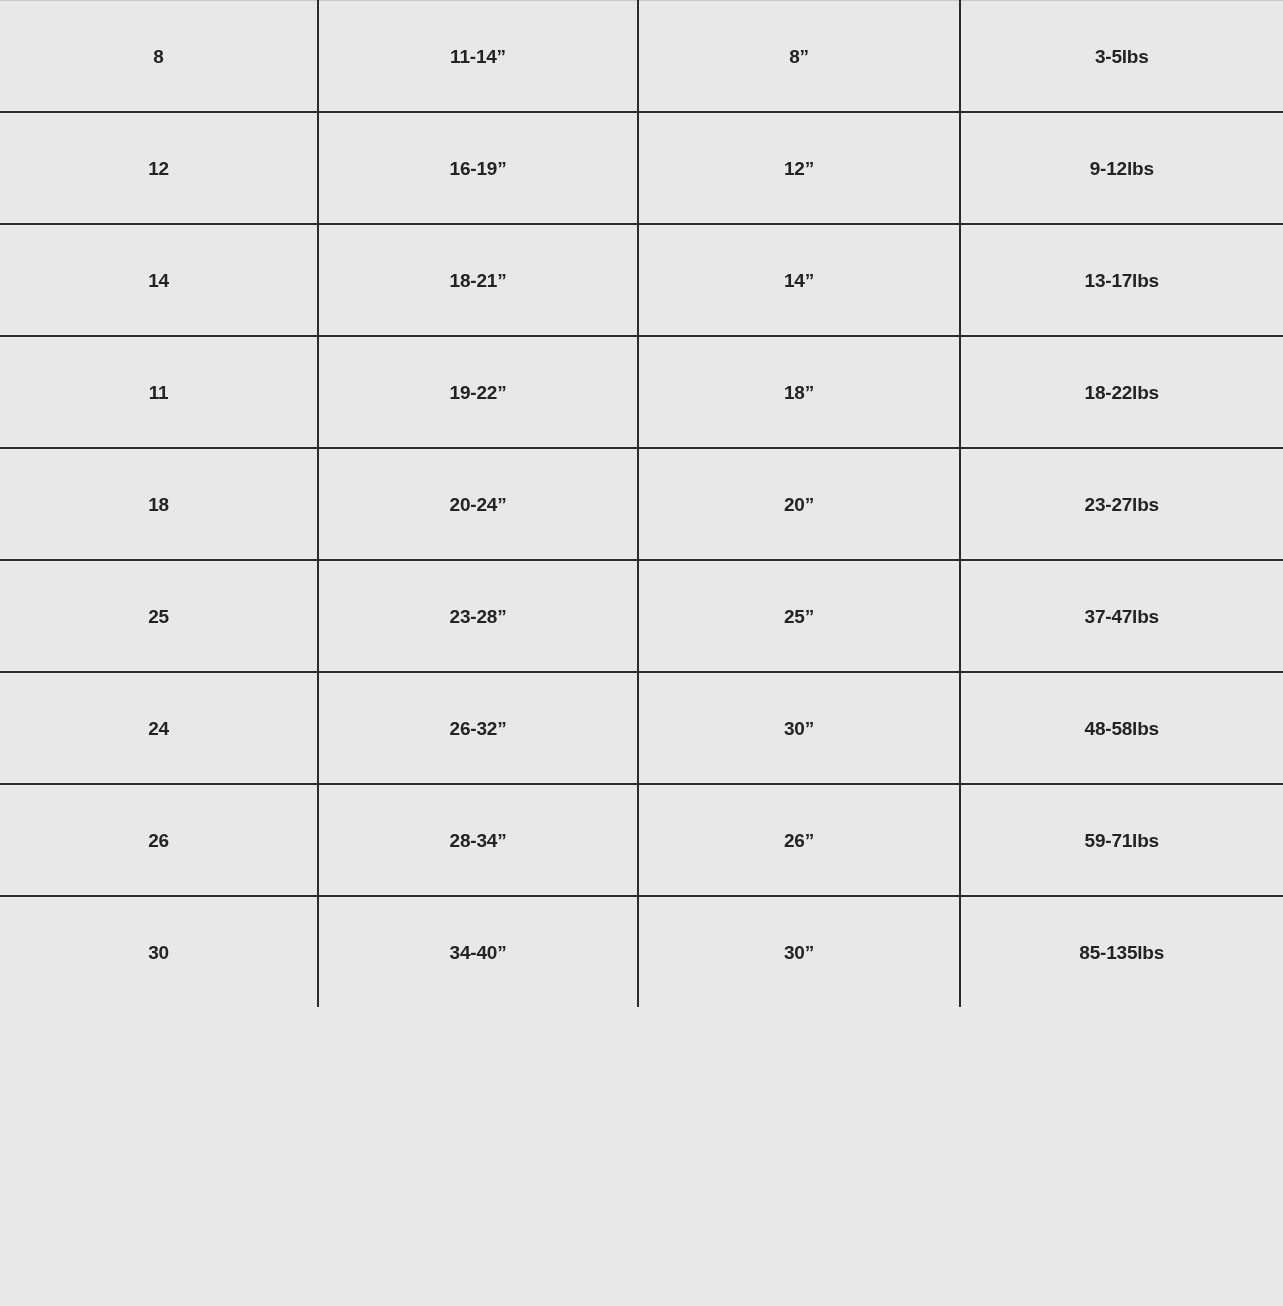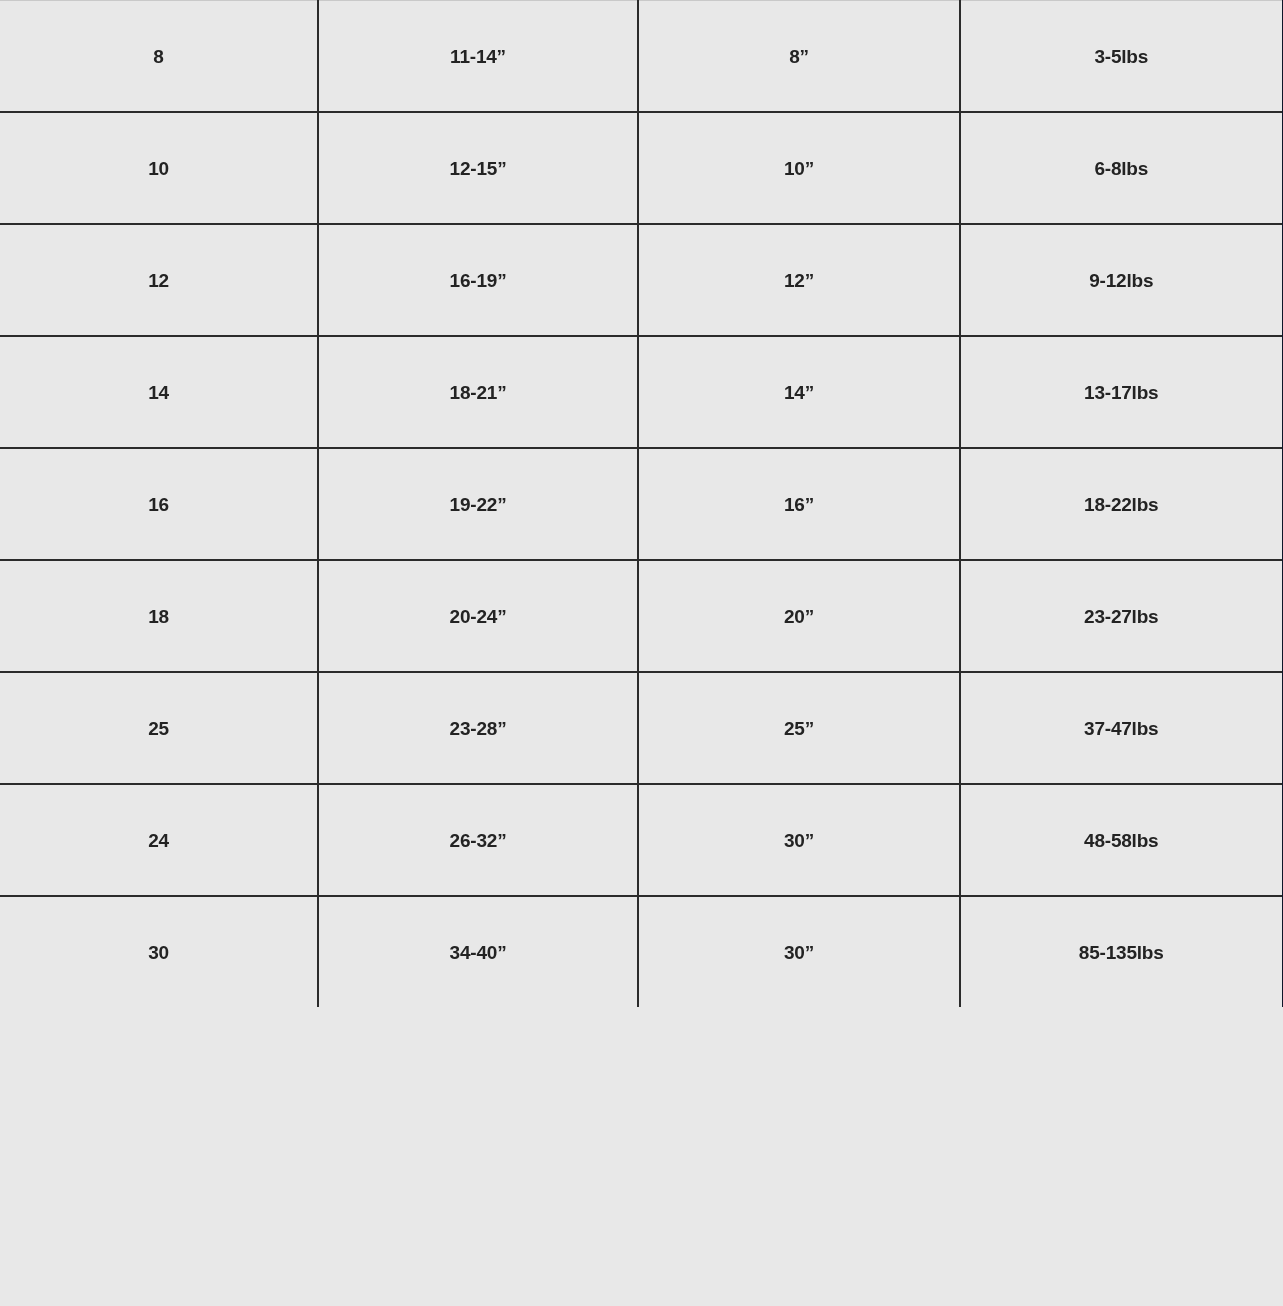--- a/index.html
+++ b/index.html
@@ -46,21 +46,21 @@
     padding: 0;
   }
 
   
   #size-chart-table td.col-0 {
     border-left: none;
   }
 
   
   #size-chart-table td.col-3 {
-    border-right: 3px solid #0f172a;
+    border-right: 1px solid #0f172a;
   }
 
   
   #size-chart-table tr.row-last td {
     border-bottom: none;
   }
 
   .cell-text {
     display: block;
     line-height: 1;
@@ -84,34 +84,20 @@
         <td class="col-1">
           <span class="cell-text">11-14”</span>
         </td>
         <td class="col-2">
           <span class="cell-text">8”</span>
         </td>
         <td class="col-3">
           <span class="cell-text">3-5lbs</span>
         </td>
       </tr>
-      <tr class="row-1">
-        <td class="col-0">
-          <span class="cell-text">10</span>
-        </td>
-        <td class="col-1">
-          <span class="cell-text">12-15”</span>
-        </td>
-        <td class="col-2">
-          <span class="cell-text">10”</span>
-        </td>
-        <td class="col-3">
-          <span class="cell-text">6-8lbs</span>
-        </td>
-      </tr>
       <tr class="row-2">
         <td class="col-0">
           <span class="cell-text">12</span>
         </td>
         <td class="col-1">
           <span class="cell-text">16-19”</span>
         </td>
         <td class="col-2">
           <span class="cell-text">12”</span>
         </td>
@@ -128,27 +114,27 @@
         </td>
         <td class="col-2">
           <span class="cell-text">14”</span>
         </td>
         <td class="col-3">
           <span class="cell-text">13-17lbs</span>
         </td>
       </tr>
       <tr class="row-4">
         <td class="col-0">
-          <span class="cell-text">16</span>
+          <span class="cell-text">11</span>
         </td>
         <td class="col-1">
           <span class="cell-text">19-22”</span>
         </td>
         <td class="col-2">
-          <span class="cell-text">16”</span>
+          <span class="cell-text">18”</span>
         </td>
         <td class="col-3">
           <span class="cell-text">18-22lbs</span>
         </td>
       </tr>
       <tr class="row-5">
         <td class="col-0">
           <span class="cell-text">18</span>
         </td>
         <td class="col-1">
@@ -180,20 +166,34 @@
           <span class="cell-text">24</span>
         </td>
         <td class="col-1">
           <span class="cell-text">26-32”</span>
         </td>
         <td class="col-2">
           <span class="cell-text">30”</span>
         </td>
         <td class="col-3">
           <span class="cell-text">48-58lbs</span>
+        </td>
+      </tr>
+      <tr class="row-9">
+        <td class="col-0">
+          <span class="cell-text">26</span>
+        </td>
+        <td class="col-1">
+          <span class="cell-text">28-34”</span>
+        </td>
+        <td class="col-2">
+          <span class="cell-text">26”</span>
+        </td>
+        <td class="col-3">
+          <span class="cell-text">59-71lbs</span>
         </td>
       </tr>
       <tr class="row-11 row-last">
         <td class="col-0">
           <span class="cell-text">30</span>
         </td>
         <td class="col-1">
           <span class="cell-text">34-40”</span>
         </td>
         <td class="col-2">

